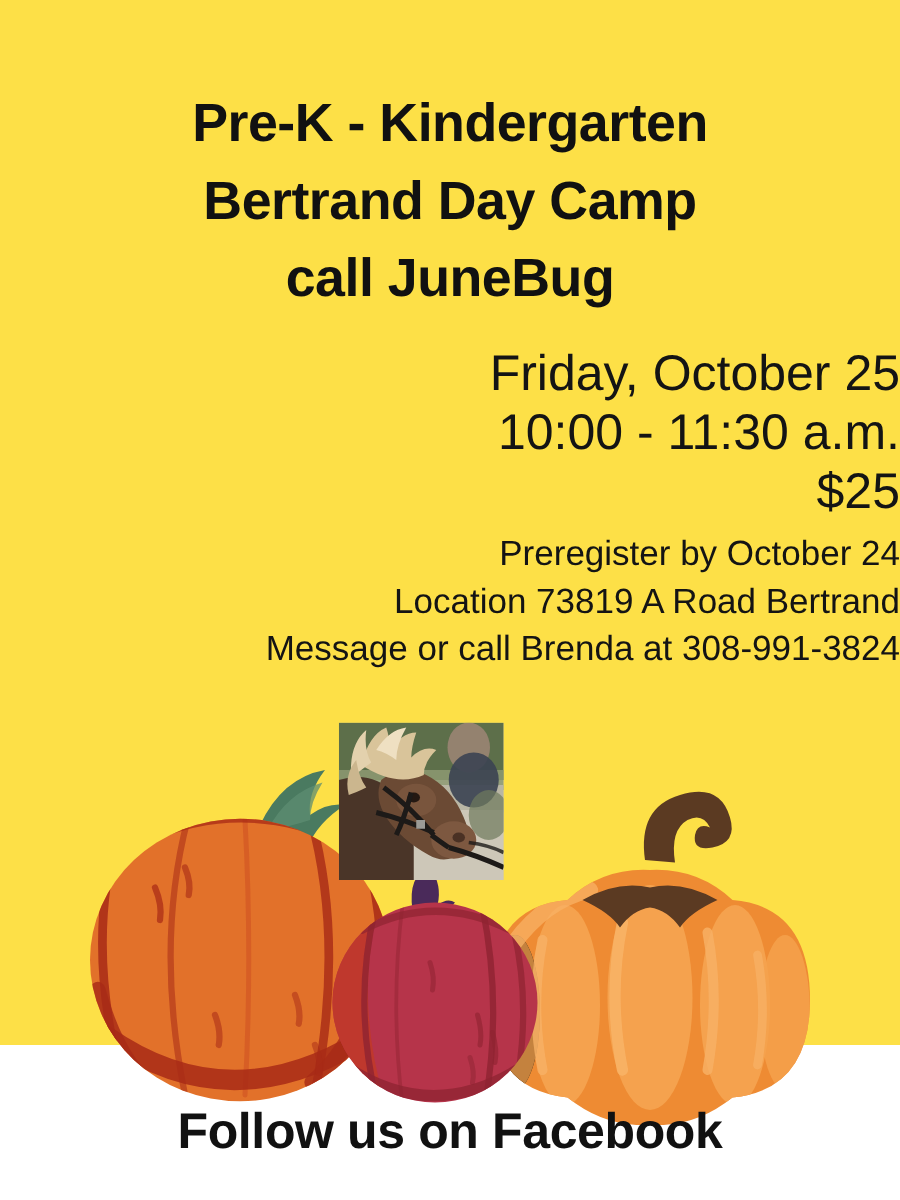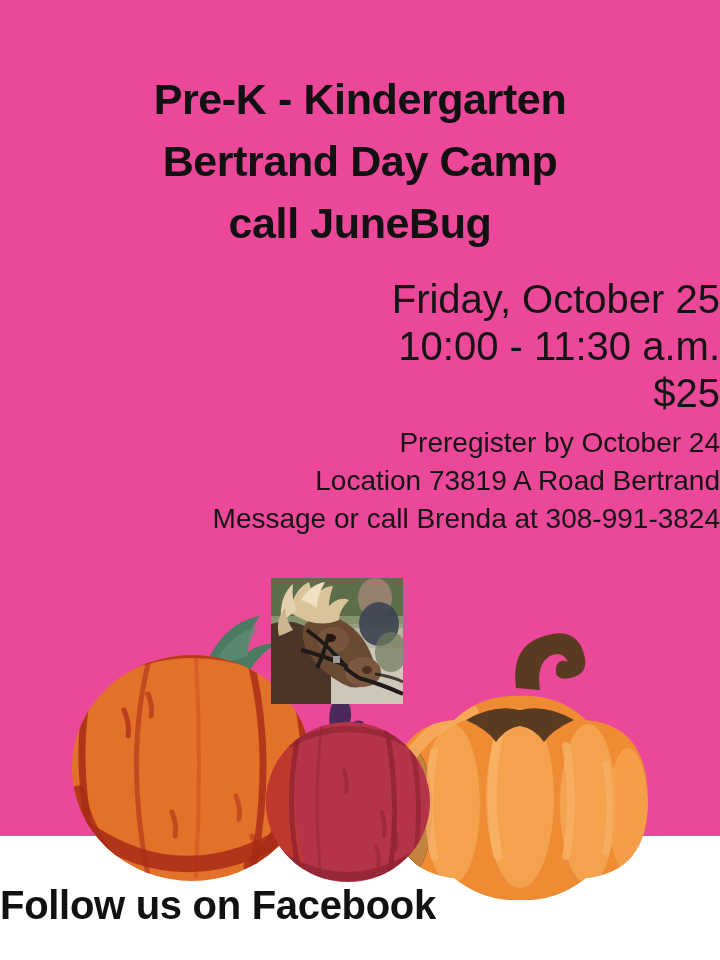--- a/index.html
+++ b/index.html
@@ -12,21 +12,21 @@
     width: 720px;
     height: 960px;
     font-family: "Liberation Sans", sans-serif;
     color: #111111;
     overflow: hidden;
   }
   .flyer {
     position: relative;
     width: 720px;
     height: 836px;
-    background: #ec4899;
+    background: #fde047;
   }
 
   
   .headline {
     position: absolute;
     top: 68px;
     left: 0;
     width: 720px;
     text-align: center;
     font-weight: bold;
@@ -86,21 +86,21 @@
     overflow: hidden;
   }
   .pony-photo svg { display: block; }
 
   
   .footer {
     position: absolute;
     top: 880px;
     left: 0;
     width: 720px;
-    text-align: left;
+    text-align: center;
     font-weight: bold;
     font-size: 40px;
     line-height: 50px;
     letter-spacing: -0.3px;
     color: #111111;
   }
 </style>
 </head>
 <body>
 

